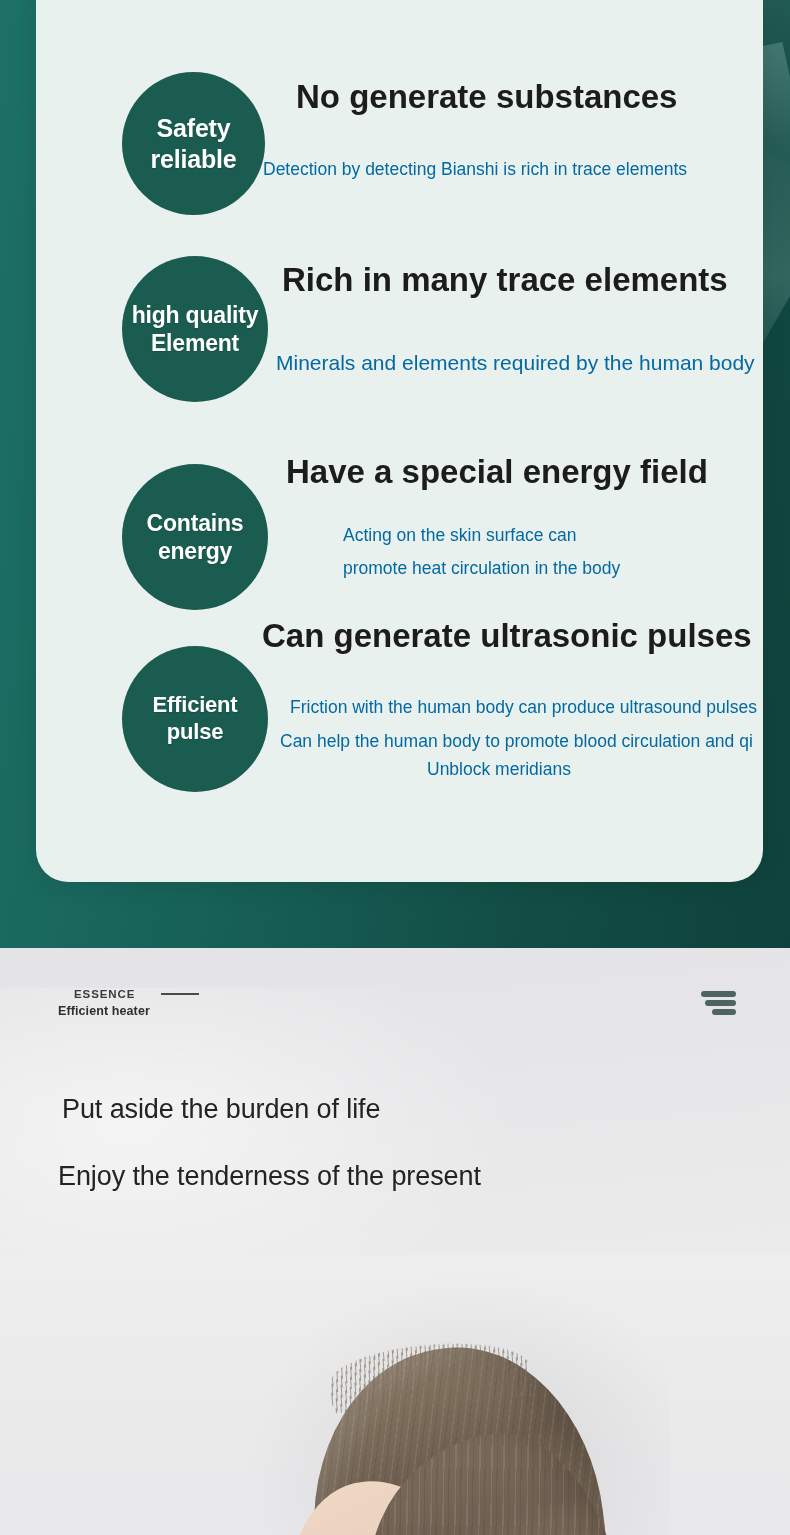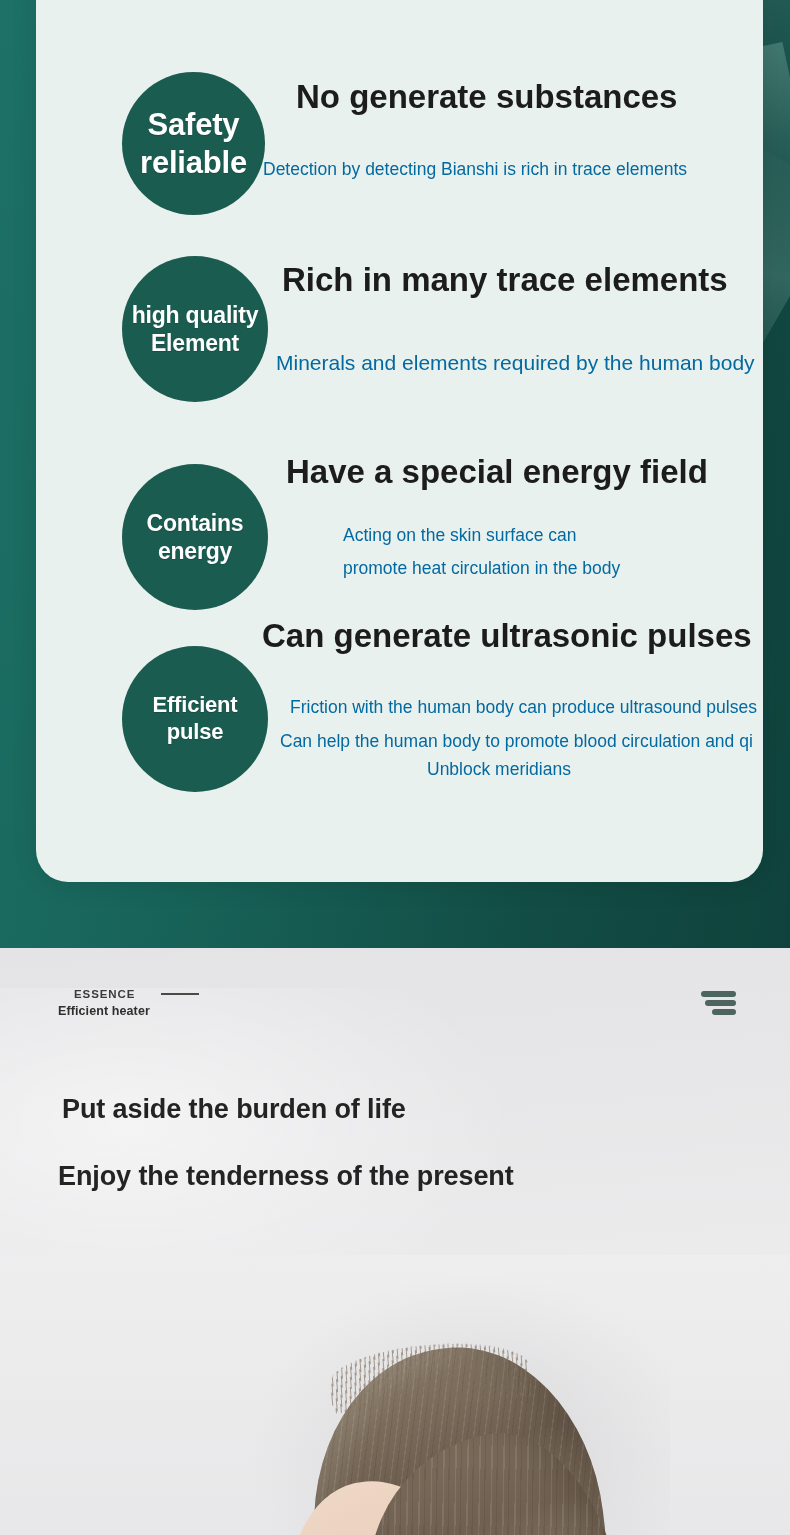--- a/index.html
+++ b/index.html
@@ -84,21 +84,21 @@
   .f-sub{
     position:absolute;
     color:#0369a1;
     font-weight:normal;
     white-space:nowrap;
     z-index:2;
     margin-top:20px;
   }
 
   
-  #badge-1{ left:86px; top:112px; width:143px; height:143px; font-size:31px; }
+  #badge-1{ left:86px; top:112px; width:143px; height:143px; font-size:25px; }
   #title-1{ left:260px; top:118px; font-size:33px; }
   #sub-1  { left:227px; top:179px; font-size:17.5px; }
 
   
   #badge-2{ left:86px; top:296px; width:146px; height:146px; font-size:23px;justify-content:center; }
   #title-2{ left:246px; top:301px; font-size:33px; }
   #sub-2  { left:240px; top:371px; font-size:21px; }
 
   
   #badge-3{ left:86px; top:504px; width:146px; height:146px; font-size:23px; }
@@ -170,21 +170,21 @@
   .menu-icon i:nth-child(2){ left:4px;  top:10px; width:31px; }
   .menu-icon i:nth-child(3){ left:11px; top:19px; width:24px; }
 
   
   .slogan{
     position:absolute; left:58px; top:146px;
     color:#232323;
   }
   .slogan-line{
     font-size:27px;
-    font-weight:bold;
+    font-weight:normal;
     letter-spacing:-.1px;
     white-space:nowrap;
   }
   #slogan-1{ margin-left:4px; }
   #slogan-2{ margin-top:36px; }
 
   
   .photo{
     position:absolute; left:0; top:1255px;
     width:790px; height:280px;

